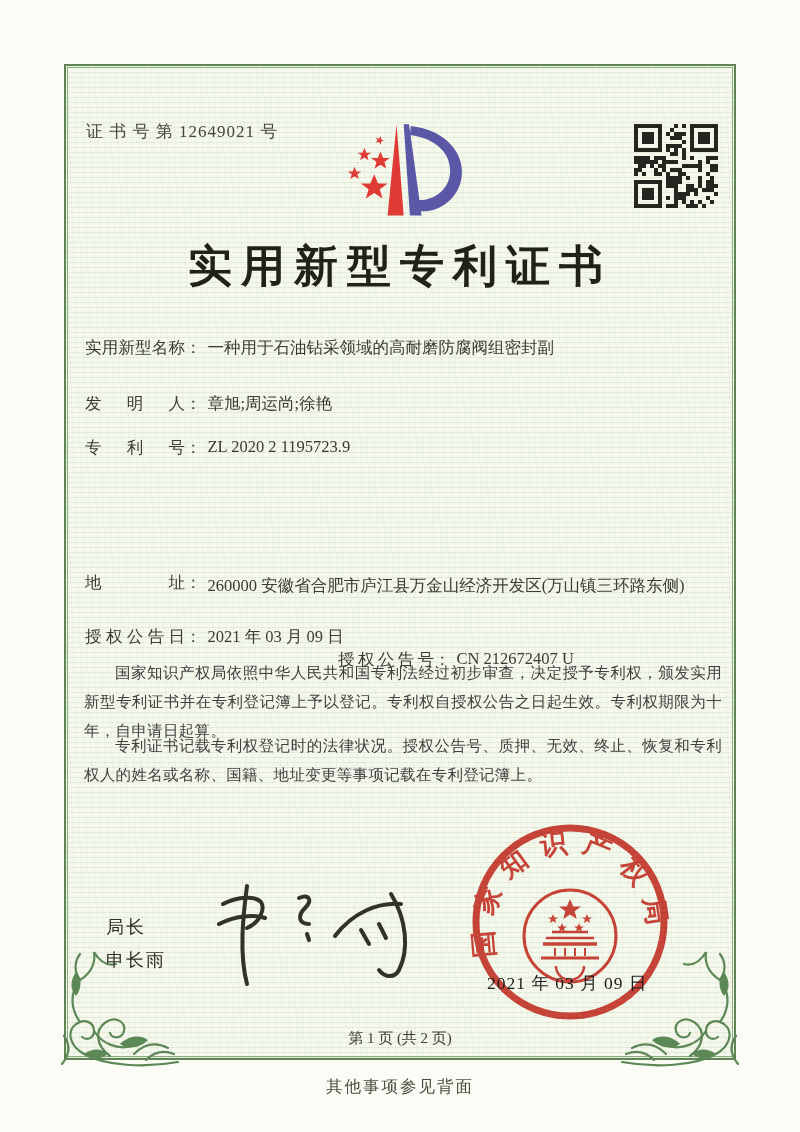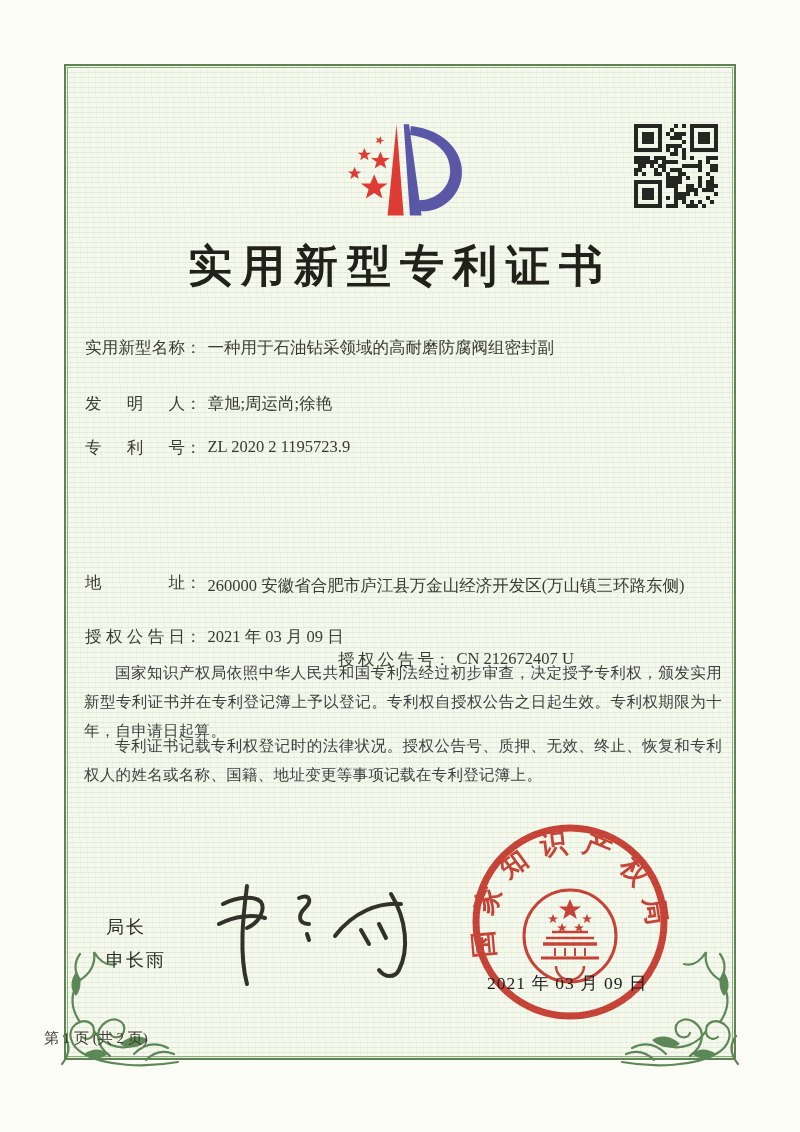--- a/index.html
+++ b/index.html
@@ -39,21 +39,21 @@
   .grant{position:absolute;left:253px;top:0;margin-top:23px;}
   .para{
     left:84px;width:638px;font-size:15.5px;line-height:29px;
     text-indent:2em;color:#404040;text-align:justify;letter-spacing:.3px;
   }
   .official{left:106px;font-size:18px;color:#2c2c26;
     font-family:"Liberation Sans","DejaVu Sans",sans-serif;letter-spacing:2px;}
   .sig{left:195px;top:872px;}
   .seal{left:468px;top:820px;mix-blend-mode:multiply;opacity:.93;}
   .seal-date{left:487px;top:971px;font-size:17.5px;color:#1d1d1d;letter-spacing:1px;}
-  .page-info{left:0;right:0;top:1029px;font-size:15px;color:#3c3c32;padding-left:44px;}
+  .page-info{left:0;right:0;top:1029px;text-align:center;font-size:15px;color:#3c3c32;}
   .back-note{left:0;right:0;top:1076px;text-align:center;font-size:16.5px;color:#4a4a3c;letter-spacing:2px;}
   .orn{position:absolute;bottom:56px;}
   .orn.bl{left:50px;}
   .orn.br{right:50px;transform:scaleX(-1);}
   .logo{left:334px;top:110px;}
   .qr{left:634px;top:124px;}
 </style>
 </head>
 <body>
 
@@ -89,20 +89,21 @@
       <path d="M12,128 C20,118 20,108 14,100"></path>
       <path d="M44,95 C52,108 68,114 82,110"></path>
     </g>
     <g fill="#5c8756">
       <path d="M34,118 C42,112 52,112 58,118 C50,124 40,124 34,118 Z"></path>
       <path d="M70,108 C78,100 90,98 98,104 C90,112 78,114 70,108 Z"></path>
       <path d="M26,60 C32,52 32,42 26,36 C20,44 20,54 26,60 Z"></path>
     </g>
   </svg>
 
+  <div class="abs cert-no">证 书 号 第 12649021 号</div>
 
   <svg class="abs logo" viewBox="0 0 150 132" width="134" height="118">
     <defs>
       <path id="st" d="M0,-10 L2.9,-3.1 10,-3.1 4.2,1.2 6.2,8.1 0,4 -6.2,8.1 -4.2,1.2 -10,-3.1 -2.9,-3.1 Z"></path>
     </defs>
     <path fill="#dd3b34" d="M70,16 L60,118 L78,118 Z"></path>
     <path fill="#5a57a6" d="M78,16 L84,16 L98,118 L85,118 Z"></path>
     <path fill="#5a57a6" d="M86,18 C124,22 146,48 143,74 C140,100 116,116 94,113 L93,101 C113,102 129,88 130,70 C131,50 116,32 85,28 Z"></path>
     <g fill="#dd3b34">
       <use href="#st" transform="translate(45,87) scale(1.5)"></use>
@@ -407,14 +408,15 @@
       <path d="M-18,-4 L18,-4"></path>
       <path d="M-27,8 L27,8" stroke-width="3.5"></path>
       <path d="M-15,12 L-15,20 M-5,12 L-5,20 M5,12 L5,20 M15,12 L15,20" stroke-width="2"></path>
       <path d="M-29,22 L29,22" stroke-width="3"></path>
       <path d="M-14,30 A14,14 0 0 0 14,30" stroke-width="2.5"></path>
     </g>
   </svg>
   <div class="abs seal-date">2021 年 03 月 09 日</div>
 
   <div class="abs page-info">第 1 页 (共 2 页)</div>
+  <div class="abs back-note">其他事项参见背面</div>
 
 </div>
 
 </body></html>

